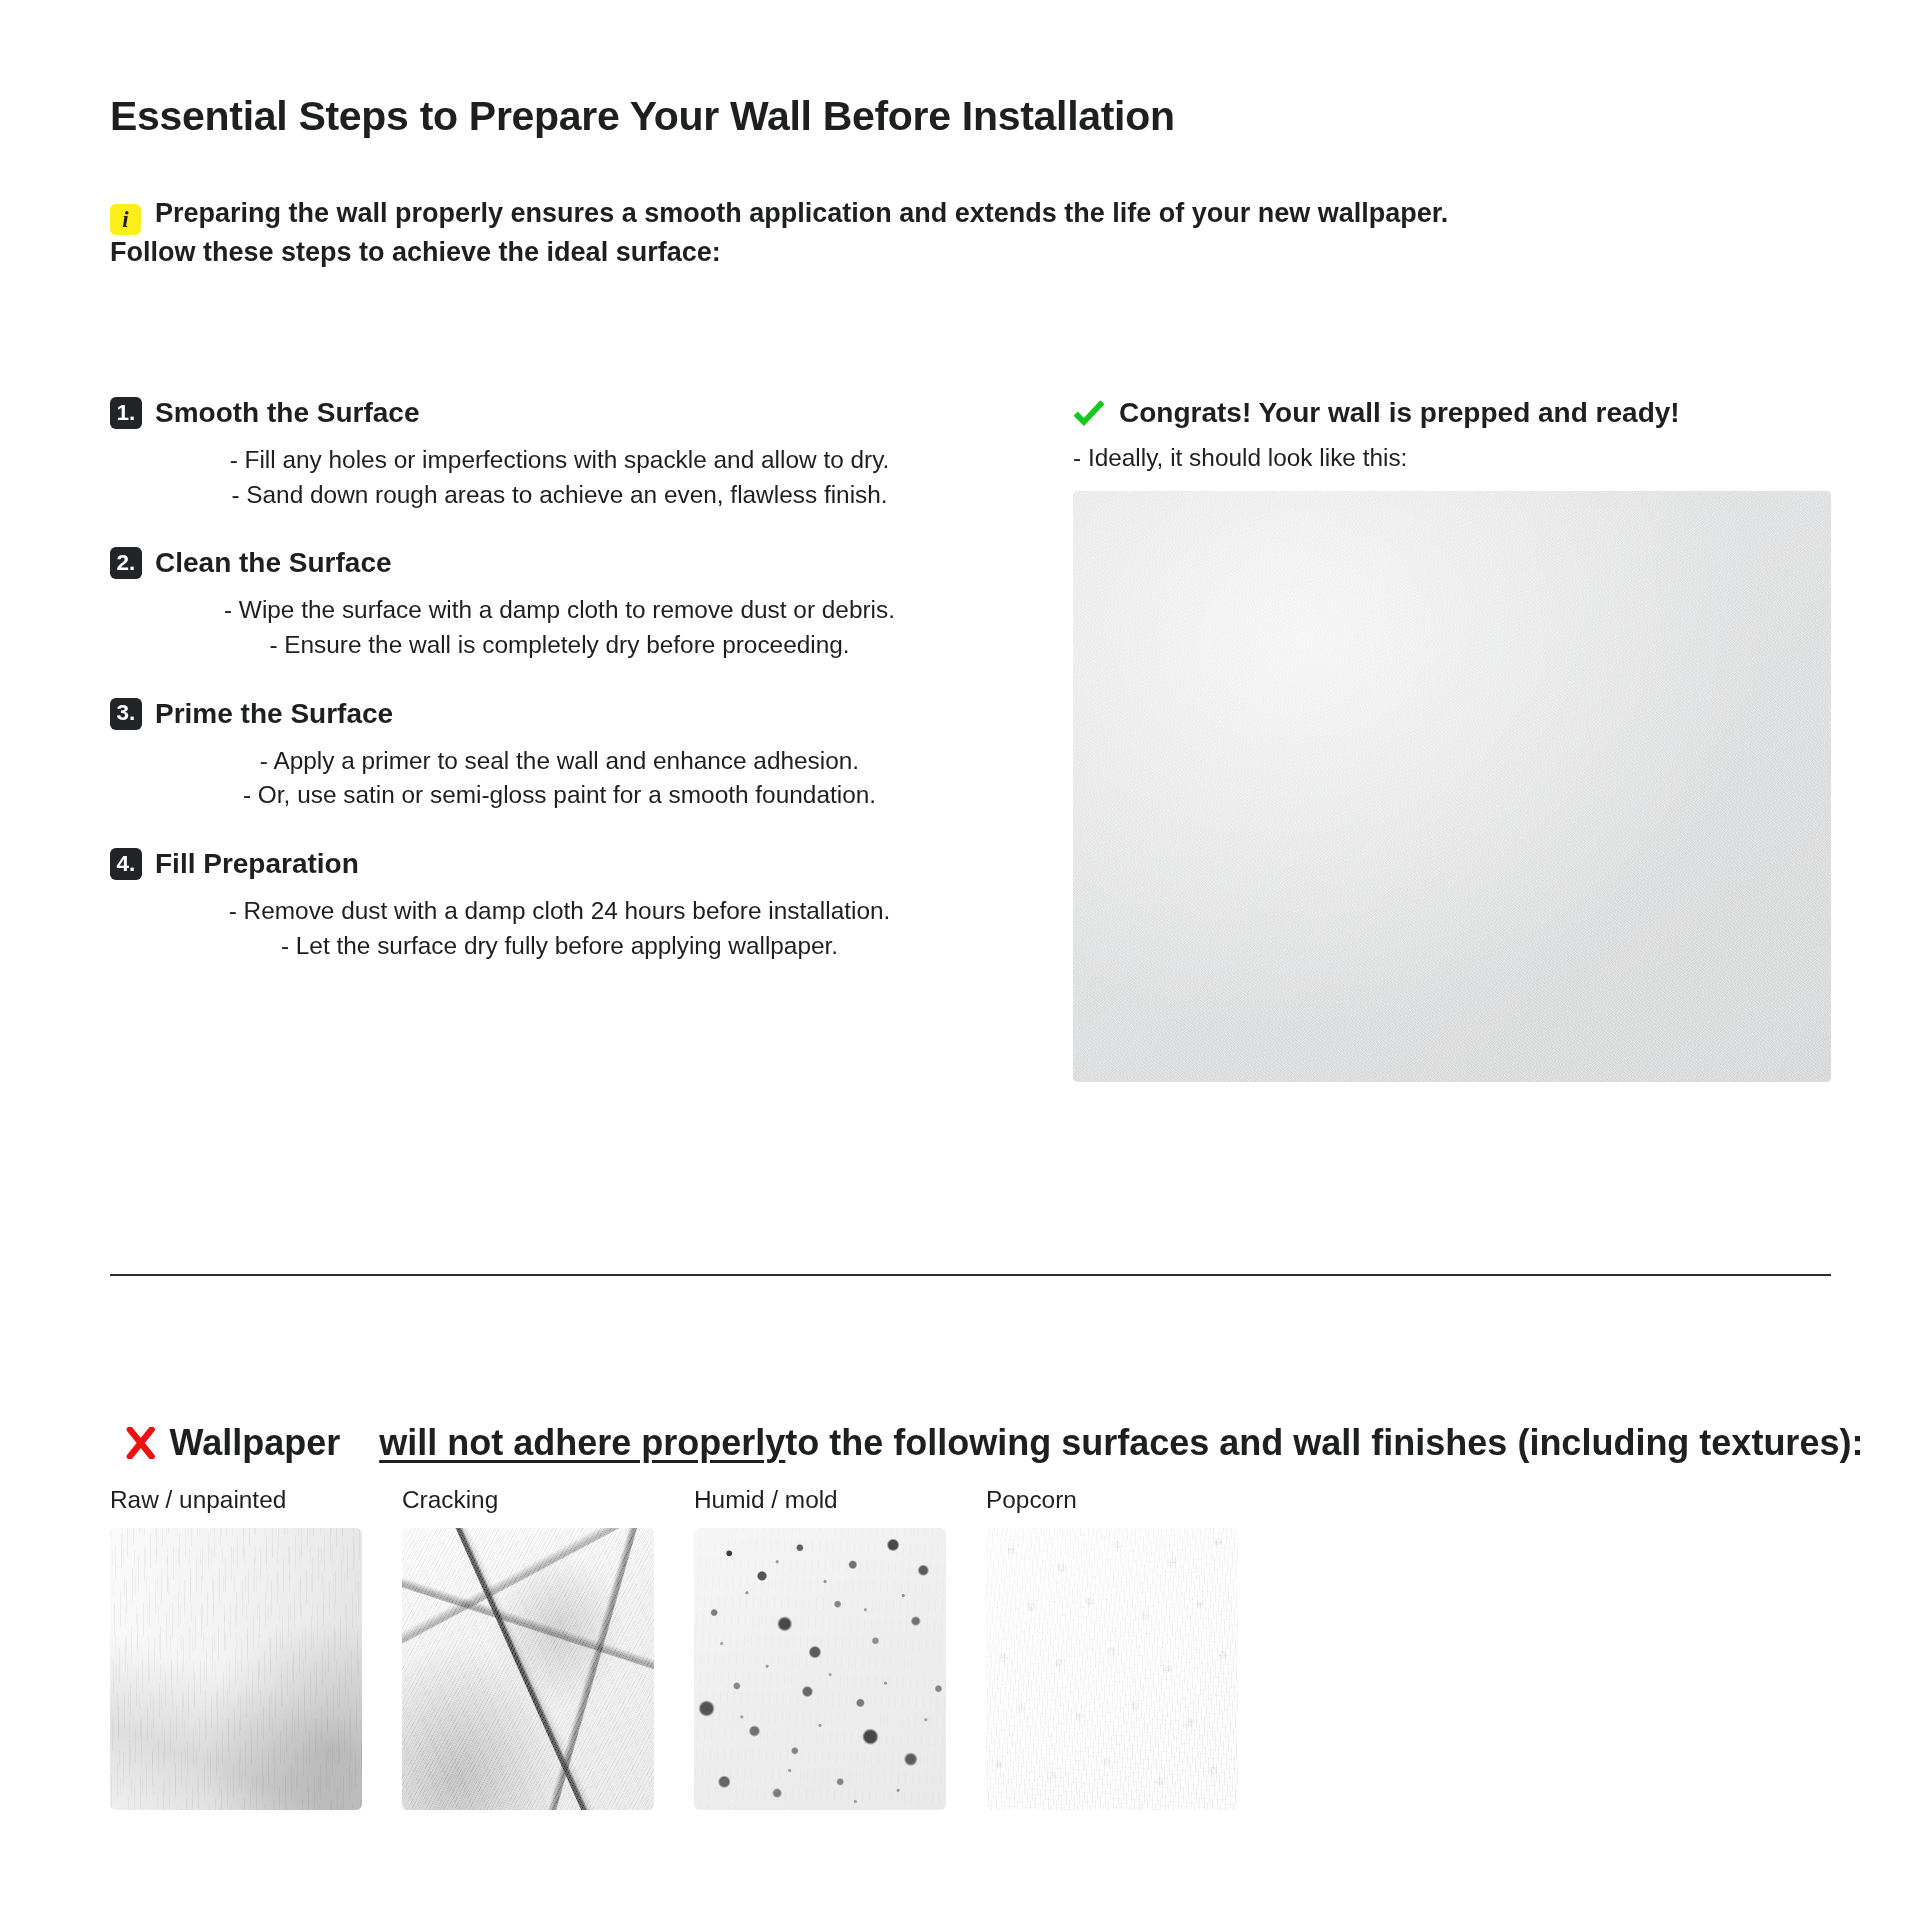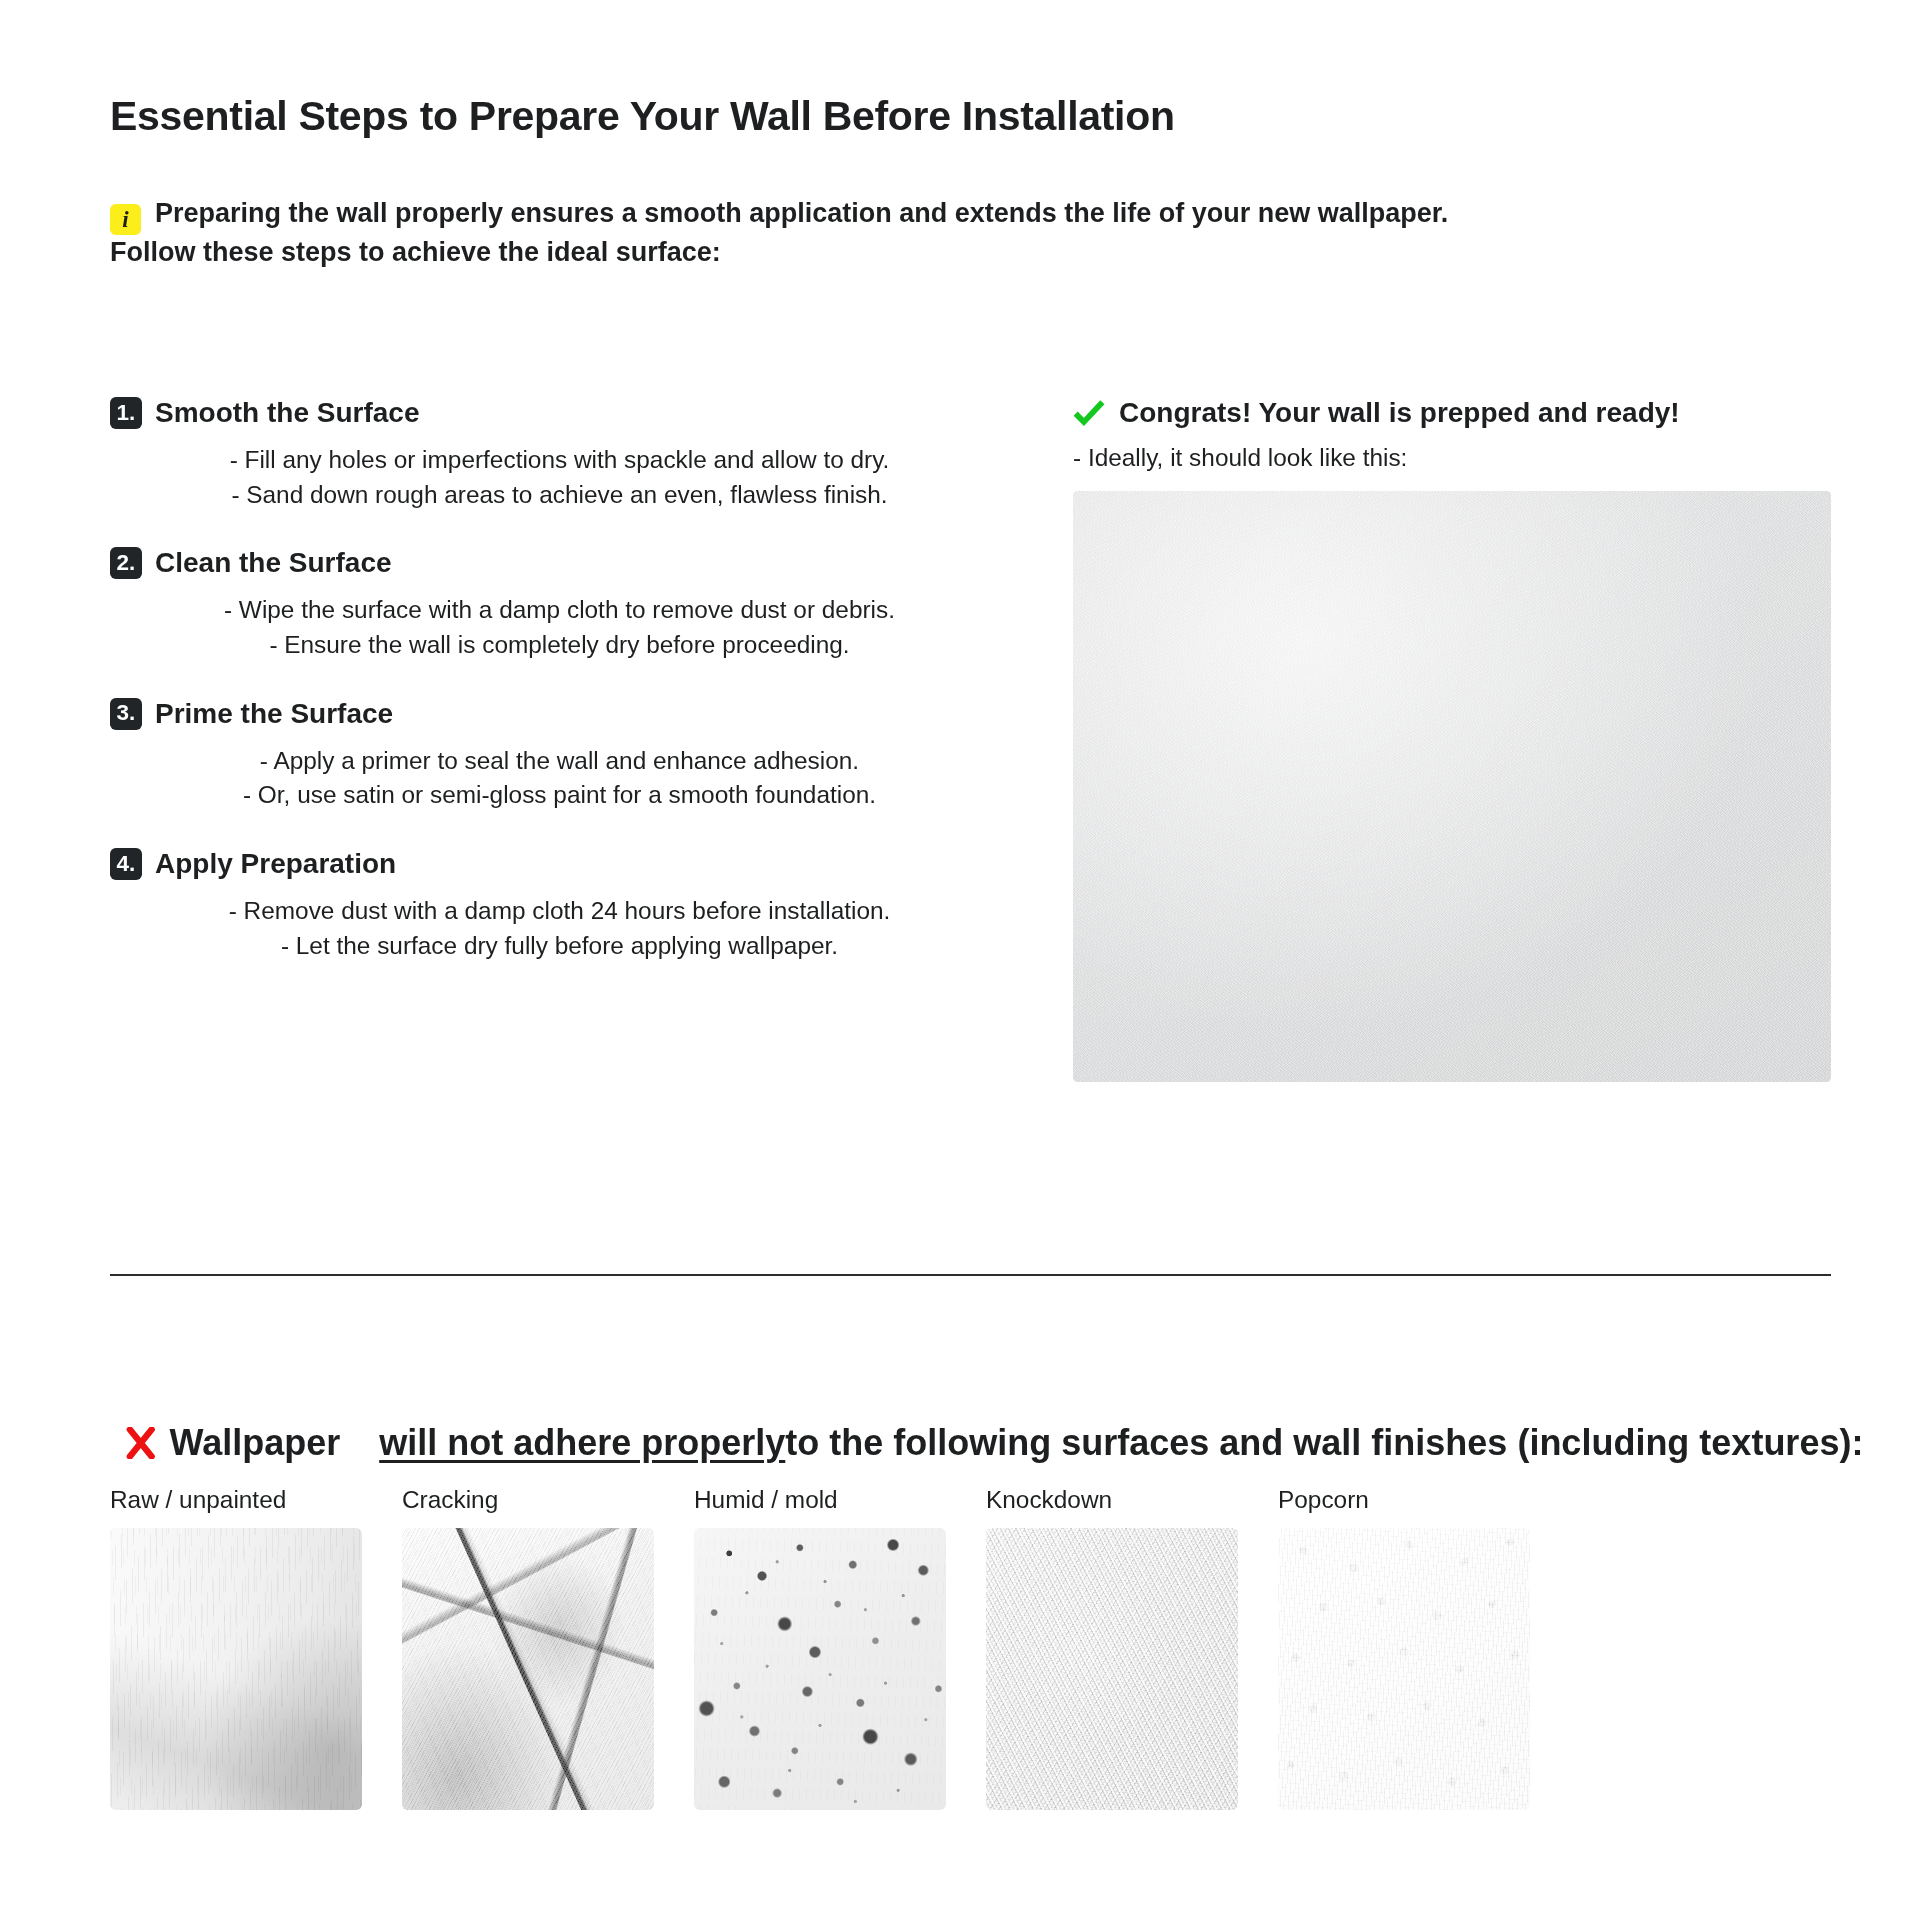--- a/index.html
+++ b/index.html
@@ -409,21 +409,21 @@
       </div>
       <div class="step-body">
         <div>- Apply a primer to seal the wall and enhance adhesion.</div>
         <div>- Or, use satin or semi-gloss paint for a smooth foundation.</div>
       </div>
     </div>
 
     <div class="step">
       <div class="step-head">
         <span class="step-num">4.</span>
-        <span>Apply Preparation</span>
+        <span>Fill Preparation</span>
       </div>
       <div class="step-body">
         <div>- Remove dust with a damp cloth 24 hours before installation.</div>
         <div>- Let the surface dry fully before applying wallpaper.</div>
       </div>
     </div>
 
   </div>
 
   <div class="col-right">
@@ -462,24 +462,20 @@
     <div class="tex-cell">
       <div class="tex-label">Cracking</div>
       <div class="tex-img tex-crack"></div>
     </div>
 
     <div class="tex-cell">
       <div class="tex-label">Humid / mold</div>
       <div class="tex-img tex-mold"></div>
     </div>
 
-    <div class="tex-cell">
-      <div class="tex-label">Knockdown</div>
-      <div class="tex-img tex-knock"></div>
-    </div>
 
 
     <div class="tex-cell">
       <div class="tex-label">Popcorn</div>
       <div class="tex-img tex-popcorn"></div>
     </div>
 
   </div>
 
 </div>

